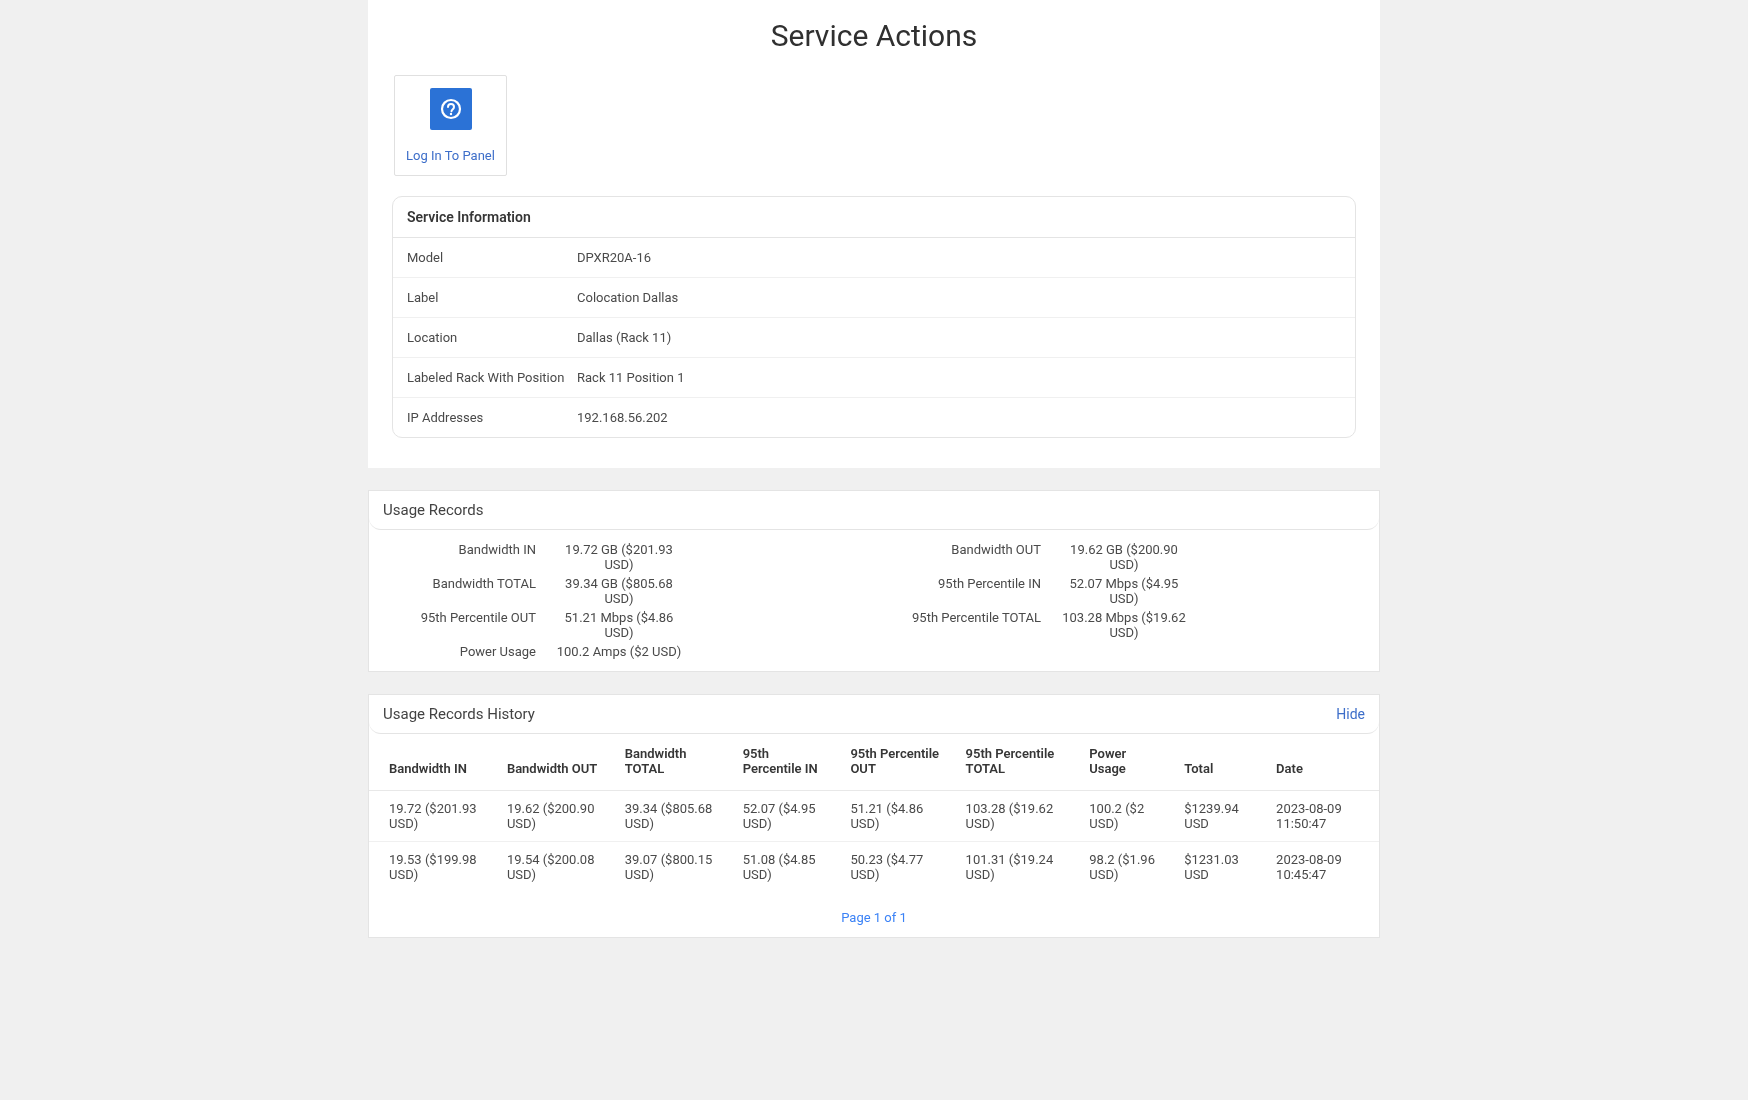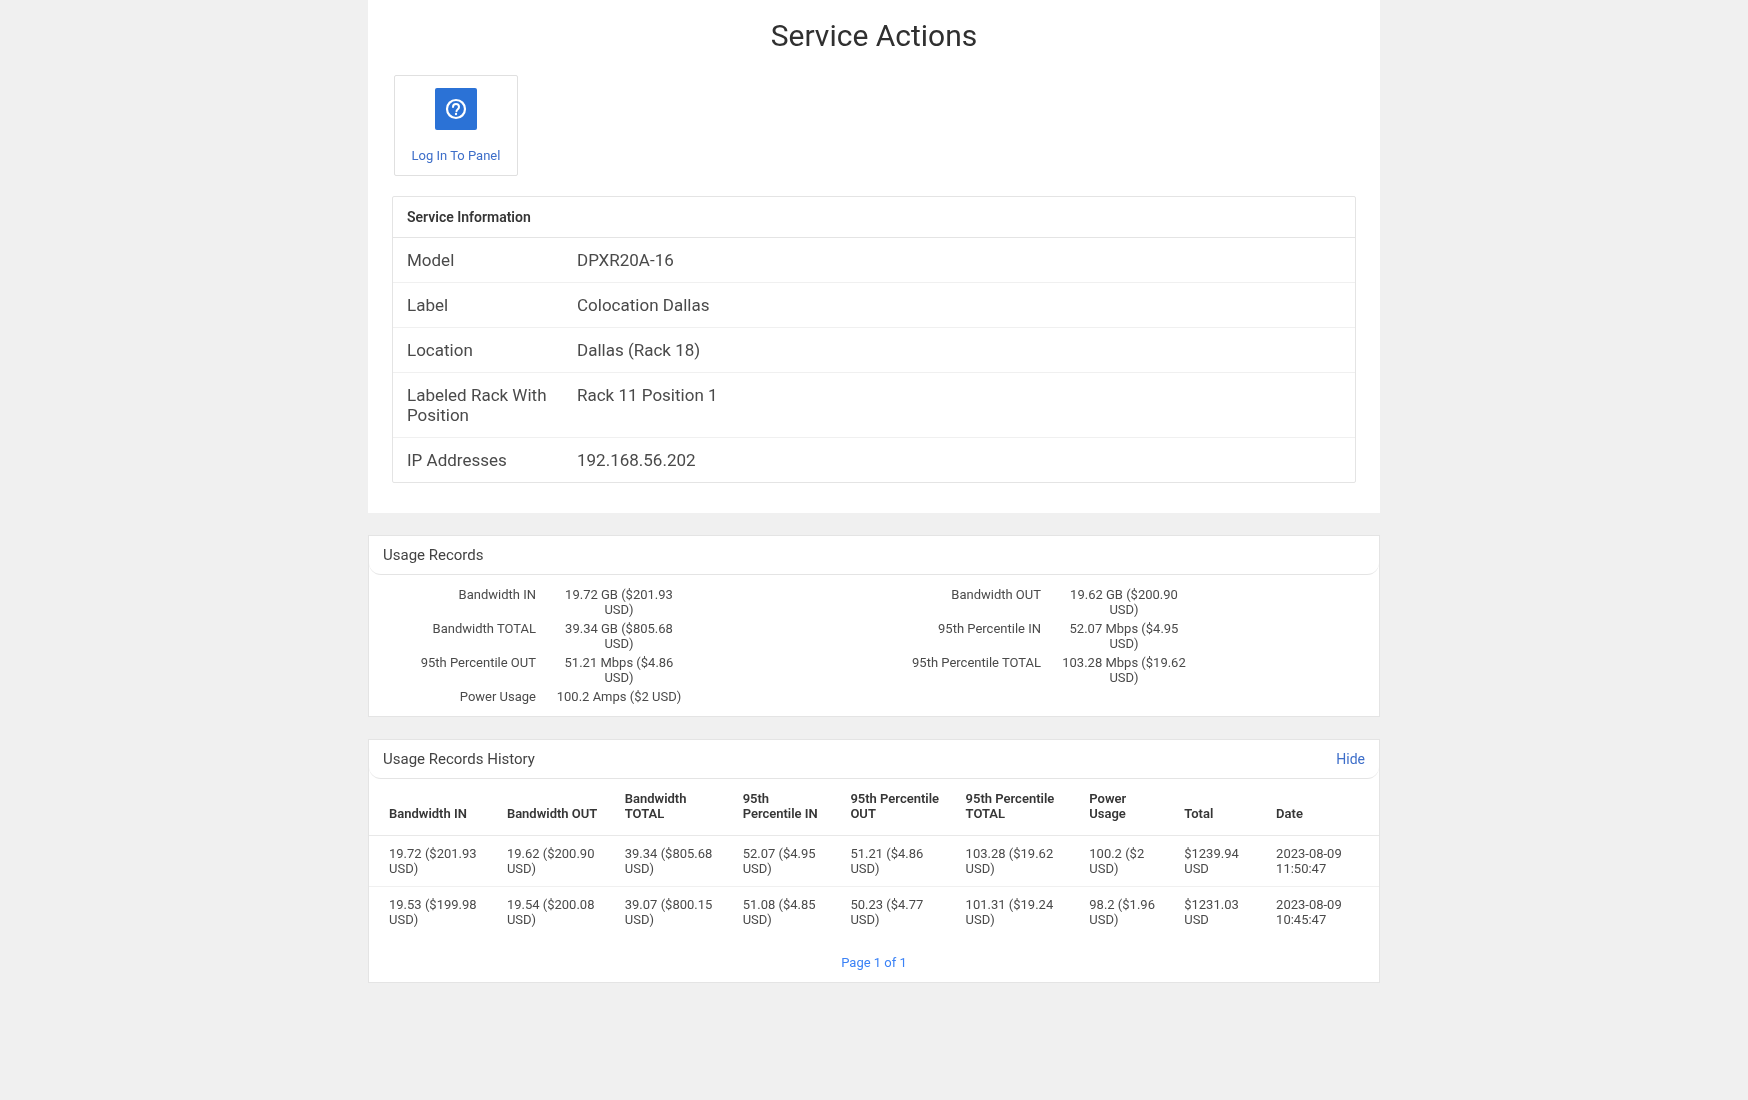--- a/index.html
+++ b/index.html
@@ -19,21 +19,21 @@
       padding: 10px 20px 30px 20px;
     }
     .service-actions-title {
       text-align: center;
       font-size: 30px;
       font-weight: 400;
       color: #303030;
       margin: 8px 0 22px 0;
     }
     .action-tile {
-      width: 124px;
+      width: 113px;
       border: 1px solid #e0e0e0;
       border-radius: 2px;
       text-align: center;
       padding: 12px 6px 12px 6px;
       margin-left: 6px;
       margin-bottom: 20px;
     }
     .action-tile .icon-box {
       width: 42px;
       height: 42px;
@@ -44,35 +44,35 @@
       align-items: center;
       justify-content: center;
     }
     .action-tile .icon-box svg { width: 24px; height: 24px; }
     .action-tile .tile-label {
       color: #3d6ec9;
       font-size: 13px;
     }
     .info-card {
       border: 1px solid #e4e4e4;
-      border-radius: 2px;
+      border-radius: 10px;
       margin: 0 4px;
     }
     .info-card-header {
       font-weight: 600;
       font-size: 14px;
       color: #363636;
       padding: 12px 14px;
       border-bottom: 1px solid #e4e4e4;
     }
     .info-row {
       display: flex;
       padding: 12px 14px;
       border-bottom: 1px solid #f0f0f0;
-      font-size: 17px;
+      font-size: 13px;
       color: #4a4a4a;
     }
     .info-row:last-child { border-bottom: none; }
     .info-row .info-label { width: 170px; color: #4a4a4a; }
     .info-row .info-value { flex: 1; color: #4a4a4a; }
 
     .section-card {
       background: #fff;
       border: 1px solid #e4e4e4;
       margin-top: 22px;
@@ -181,21 +181,21 @@
           <div class="info-row">
             <div class="info-label">Model</div>
             <div class="info-value">DPXR20A-16</div>
           </div>
           <div class="info-row">
             <div class="info-label">Label</div>
             <div class="info-value">Colocation Dallas</div>
           </div>
           <div class="info-row">
             <div class="info-label">Location</div>
-            <div class="info-value">Dallas (Rack 18)</div>
+            <div class="info-value">Dallas (Rack 11)</div>
           </div>
           <div class="info-row">
             <div class="info-label">Labeled Rack With Position</div>
             <div class="info-value">Rack 11 Position 1</div>
           </div>
           <div class="info-row">
             <div class="info-label">IP Addresses</div>
             <div class="info-value">192.168.56.202</div>
           </div>
         </div>

